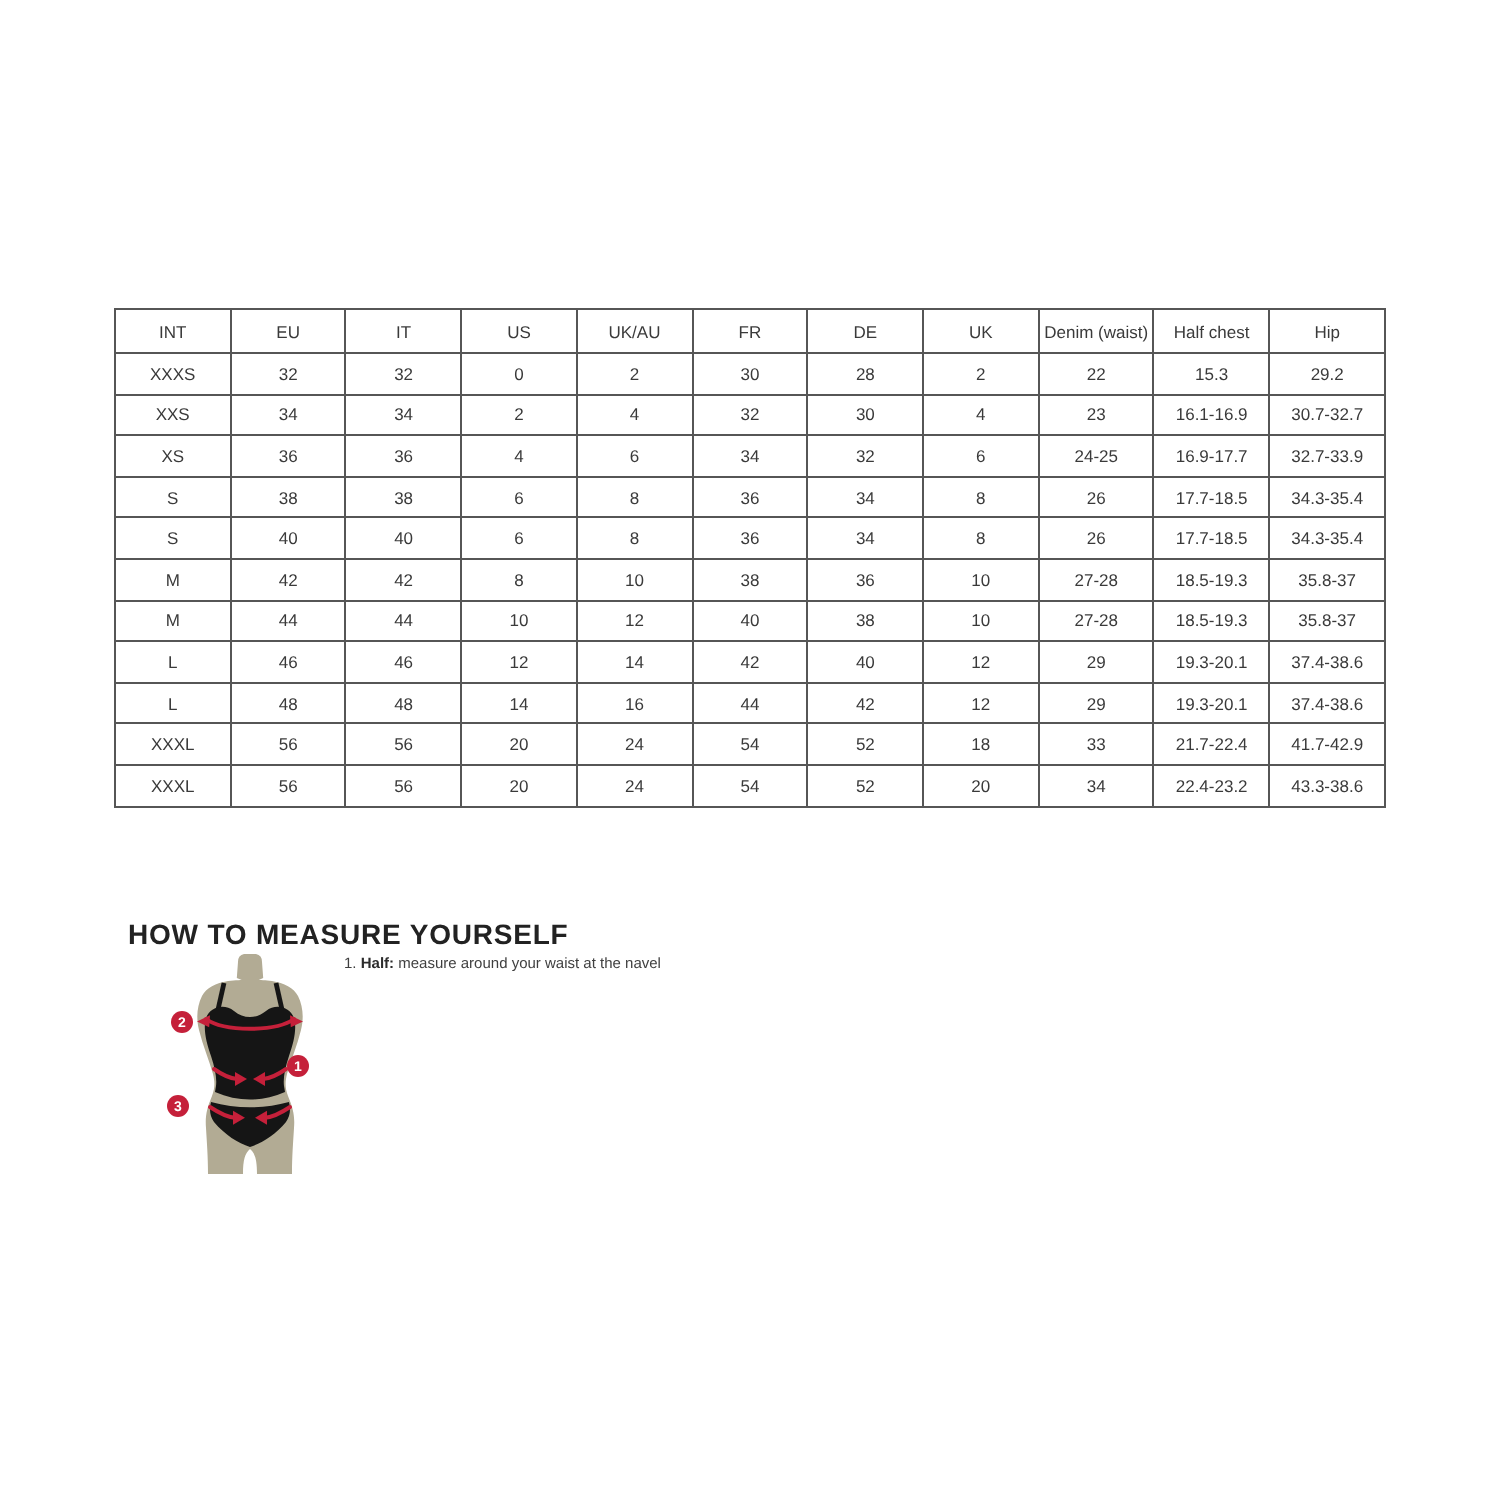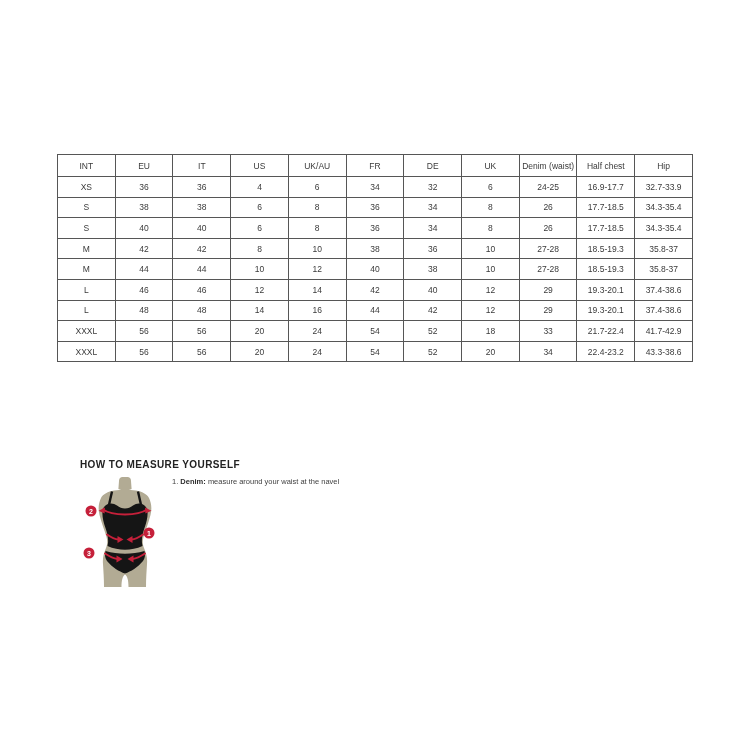--- a/index.html
+++ b/index.html
@@ -9,21 +9,21 @@
   
   .table-wrap{position:absolute;left:57px;top:154px;width:636px;}
   table.size-chart{width:100%;border-collapse:collapse;table-layout:fixed;}
   table.size-chart th, table.size-chart td{
     border:1px solid #565656;text-align:center;vertical-align:middle;
     font-size:8.5px;font-weight:normal;color:#3a3a3a;padding:0;overflow:hidden;white-space:nowrap;}
   table.size-chart th{height:21px;}
   table.size-chart td{height:19.6px;}
 
   
-  .measure-title{position:absolute;left:80px;top:459px;font-size:10px;font-weight:bold;
+  .measure-title{position:absolute;left:64px;top:459px;font-size:14px;font-weight:bold;
     letter-spacing:.4px;color:#222222;}
   .figure-wrap{position:absolute;left:62px;top:468px;width:110px;height:130px;}
   .steps{position:absolute;left:172px;top:474px;margin:0;padding:0;list-style:none;}
   .steps li{font-size:7.5px;line-height:15px;color:#3f3f3f;white-space:nowrap;}
   .steps b{color:#2c2c2c;}
 
   
   .skin{fill:#b2ab94;}
   .suit{fill:#151515;}
   .strap{stroke:#151515;stroke-width:2.4;fill:none;}
@@ -48,20 +48,46 @@
             <th>FR</th>
             <th>DE</th>
             <th>UK</th>
             <th>Denim (waist)</th>
             <th>Half chest</th>
             <th>Hip</th>
           </tr>
         </thead>
       <tbody>
           <tr>
+            <td>XXXS</td>
+            <td>32</td>
+            <td>32</td>
+            <td>0</td>
+            <td>2</td>
+            <td>30</td>
+            <td>28</td>
+            <td>2</td>
+            <td>22</td>
+            <td>15.3</td>
+            <td>29.2</td>
+          </tr>
+          <tr>
+            <td>XXS</td>
+            <td>34</td>
+            <td>34</td>
+            <td>2</td>
+            <td>4</td>
+            <td>32</td>
+            <td>30</td>
+            <td>4</td>
+            <td>23</td>
+            <td>16.1-16.9</td>
+            <td>30.7-32.7</td>
+          </tr>
+          <tr>
             <td>XS</td>
             <td>36</td>
             <td>36</td>
             <td>4</td>
             <td>6</td>
             <td>34</td>
             <td>32</td>
             <td>6</td>
             <td>24-25</td>
             <td>16.9-17.7</td>
@@ -218,18 +244,18 @@
       <circle class="redfill" cx="87" cy="65" r="5.5"></circle>
       <text class="marker-num" x="87" y="67.6">1</text>
       <circle class="redfill" cx="27" cy="85" r="5.5"></circle>
       <text class="marker-num" x="27" y="87.6">3</text>
     </svg>
   </div>
 
   <ol class="steps">
     <li>
       <span>1.</span>
-      <b>Denim:</b>
+      <b>Half:</b>
       <span>measure around your waist at the navel</span>
     </li>
   </ol>
 
 </div>
 
 </body></html>

